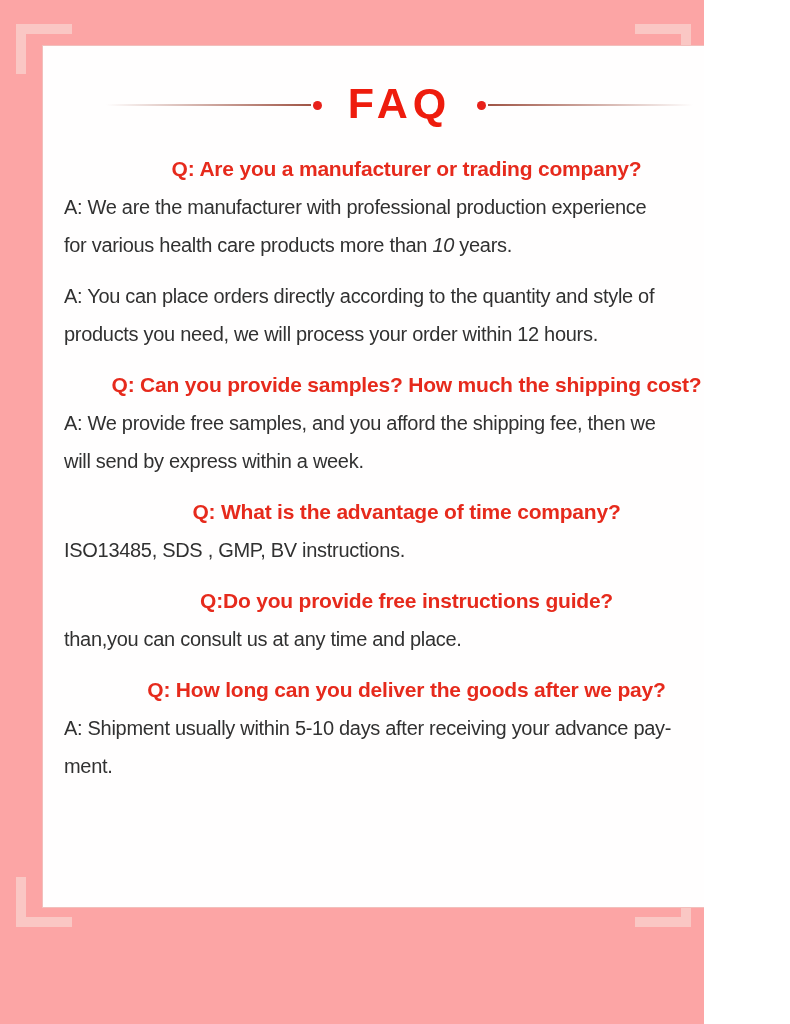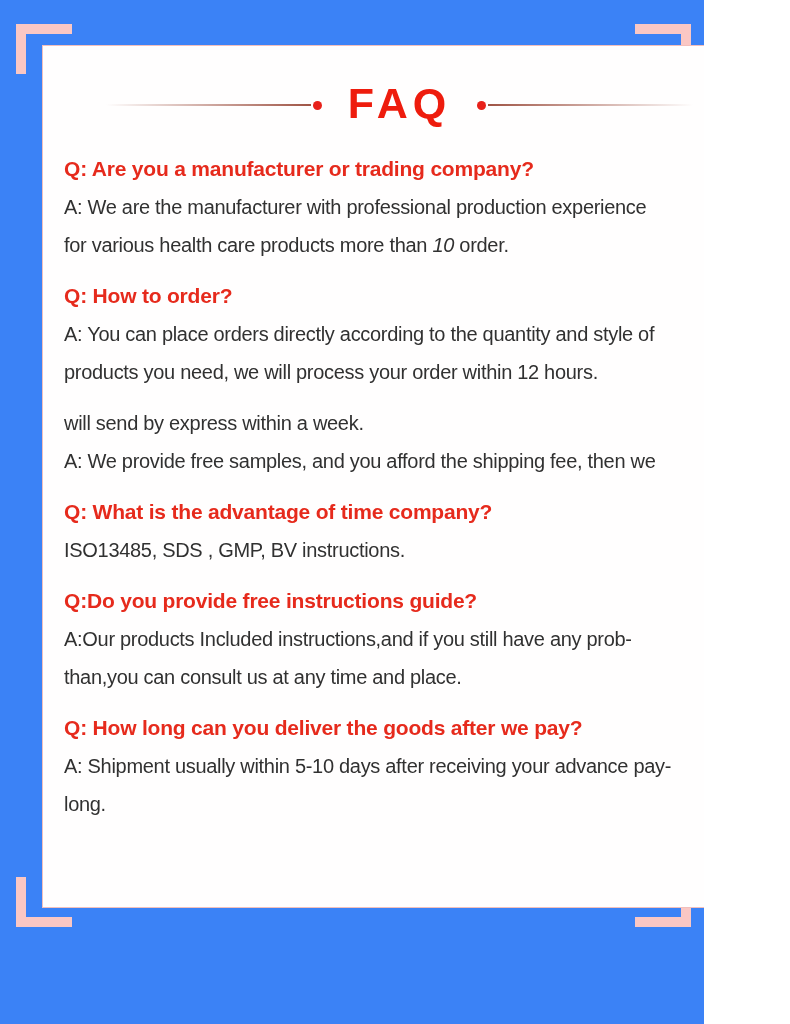--- a/index.html
+++ b/index.html
@@ -1,20 +1,20 @@
 <!DOCTYPE html>
 <html><head>
 <meta charset="utf-8">
 <style>
   html, body { margin: 0; padding: 0; background: #ffffff; }
   .canvas {
     position: relative;
     width: 704px;
     height: 1024px;
-    background: #3b82f6;
+    background: #fca5a5;
     overflow: hidden;
     font-family: "Liberation Sans", sans-serif;
   }
   
   .corner { position: absolute; width: 46px; height: 40px; }
   .corner.tl { left: 16px;  top: 24px;    border-top: 10px solid #fac7c4;    border-left: 10px solid #fac7c4; }
   .corner.tr { right: 13px; top: 24px;    border-top: 10px solid #fac7c4;    border-right: 10px solid #fac7c4; }
   .corner.bl { left: 16px;  bottom: 97px; border-bottom: 10px solid #fac7c4; border-left: 10px solid #fac7c4; }
   .corner.br { right: 13px; bottom: 97px; border-bottom: 10px solid #fac7c4; border-right: 10px solid #fac7c4; }
 
@@ -63,20 +63,21 @@
     width: 685px;
   }
   .qa-block { margin-bottom: 13px; }
   .question {
     font-size: 21px;
     font-weight: 700;
     letter-spacing: -0.2px;
     color: #e62a1c;
     line-height: 38px;
     white-space: nowrap;
+    text-align: center;
   }
   .answer-line {
     font-size: 20px;
     font-weight: 400;
     letter-spacing: -0.3px;
     color: #313131;
     line-height: 38px;
     white-space: nowrap;
   }
   .num-italic { font-style: italic; font-weight: 500; margin-top: 16px; }
@@ -99,46 +100,45 @@
       <div class="faq-title">FAQ</div>
       <div class="hdot right"></div>
       <div class="hline right"></div>
     </div>
 
     <div class="faq-content">
 
       <div class="qa-block">
         <div class="question">Q: Are you a manufacturer or trading company?</div>
         <div class="answer-line">A: We are the manufacturer with professional production experience</div>
-        <div class="answer-line"><span>for various health care products more than </span><span class="num-italic">10</span><span> order.</span></div>
+        <div class="answer-line"><span>for various health care products more than </span><span class="num-italic">10</span><span> years.</span></div>
       </div>
 
       <div class="qa-block">
-        <div class="question">Q: How to order?</div>
         <div class="answer-line">A: You can place orders directly according to the quantity and style of</div>
         <div class="answer-line">products you need, we will process your order within 12 hours.</div>
       </div>
 
       <div class="qa-block">
+        <div class="question">Q: Can you provide samples? How much the shipping cost?</div>
+        <div class="answer-line">A: We provide free samples, and you afford the shipping fee, then we</div>
         <div class="answer-line">will send by express within a week.</div>
-        <div class="answer-line">A: We provide free samples, and you afford the shipping fee, then we</div>
       </div>
 
       <div class="qa-block">
         <div class="question">Q: What is the advantage of time company?</div>
         <div class="answer-line">ISO13485, SDS , GMP, BV instructions.</div>
       </div>
 
       <div class="qa-block">
         <div class="question">Q:Do you provide free instructions guide?</div>
-        <div class="answer-line">A:Our products Included instructions,and if you still have any prob-</div>
         <div class="answer-line">than,you can consult us at any time and place.</div>
       </div>
 
       <div class="qa-block">
         <div class="question">Q: How long can you deliver the goods after we pay?</div>
         <div class="answer-line">A: Shipment usually within 5-10 days after receiving your advance pay-</div>
-        <div class="answer-line">long.</div>
+        <div class="answer-line">ment.</div>
       </div>
 
     </div>
   </div>
 </div>
 
 </body></html>

